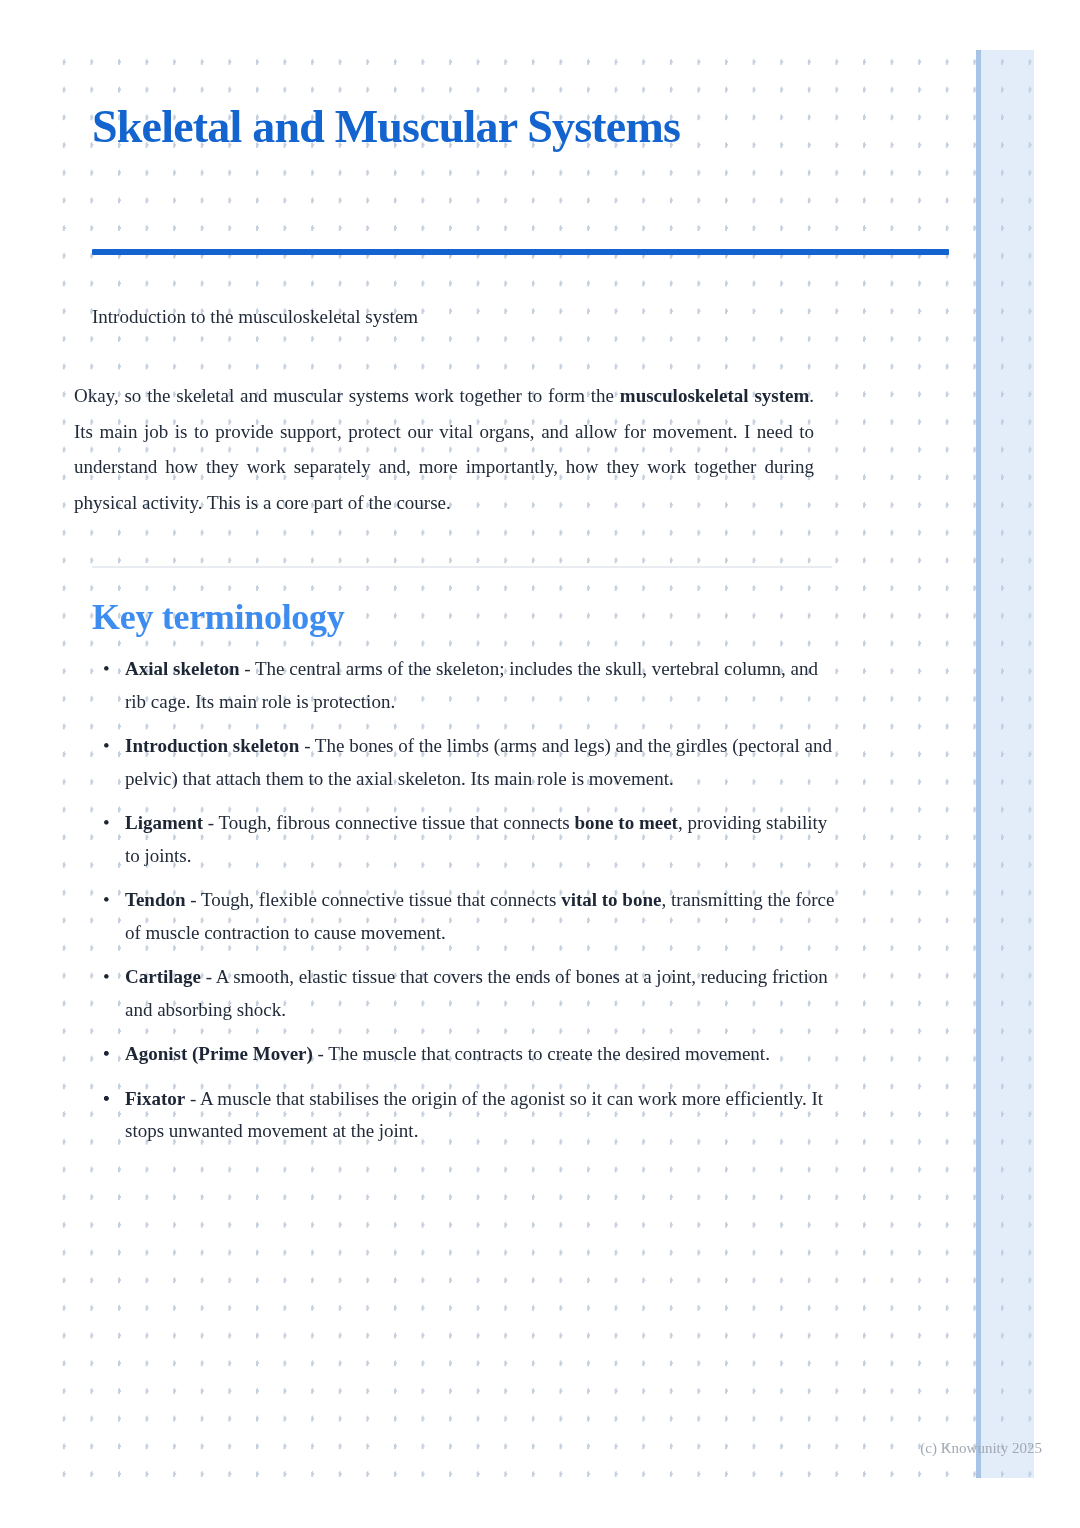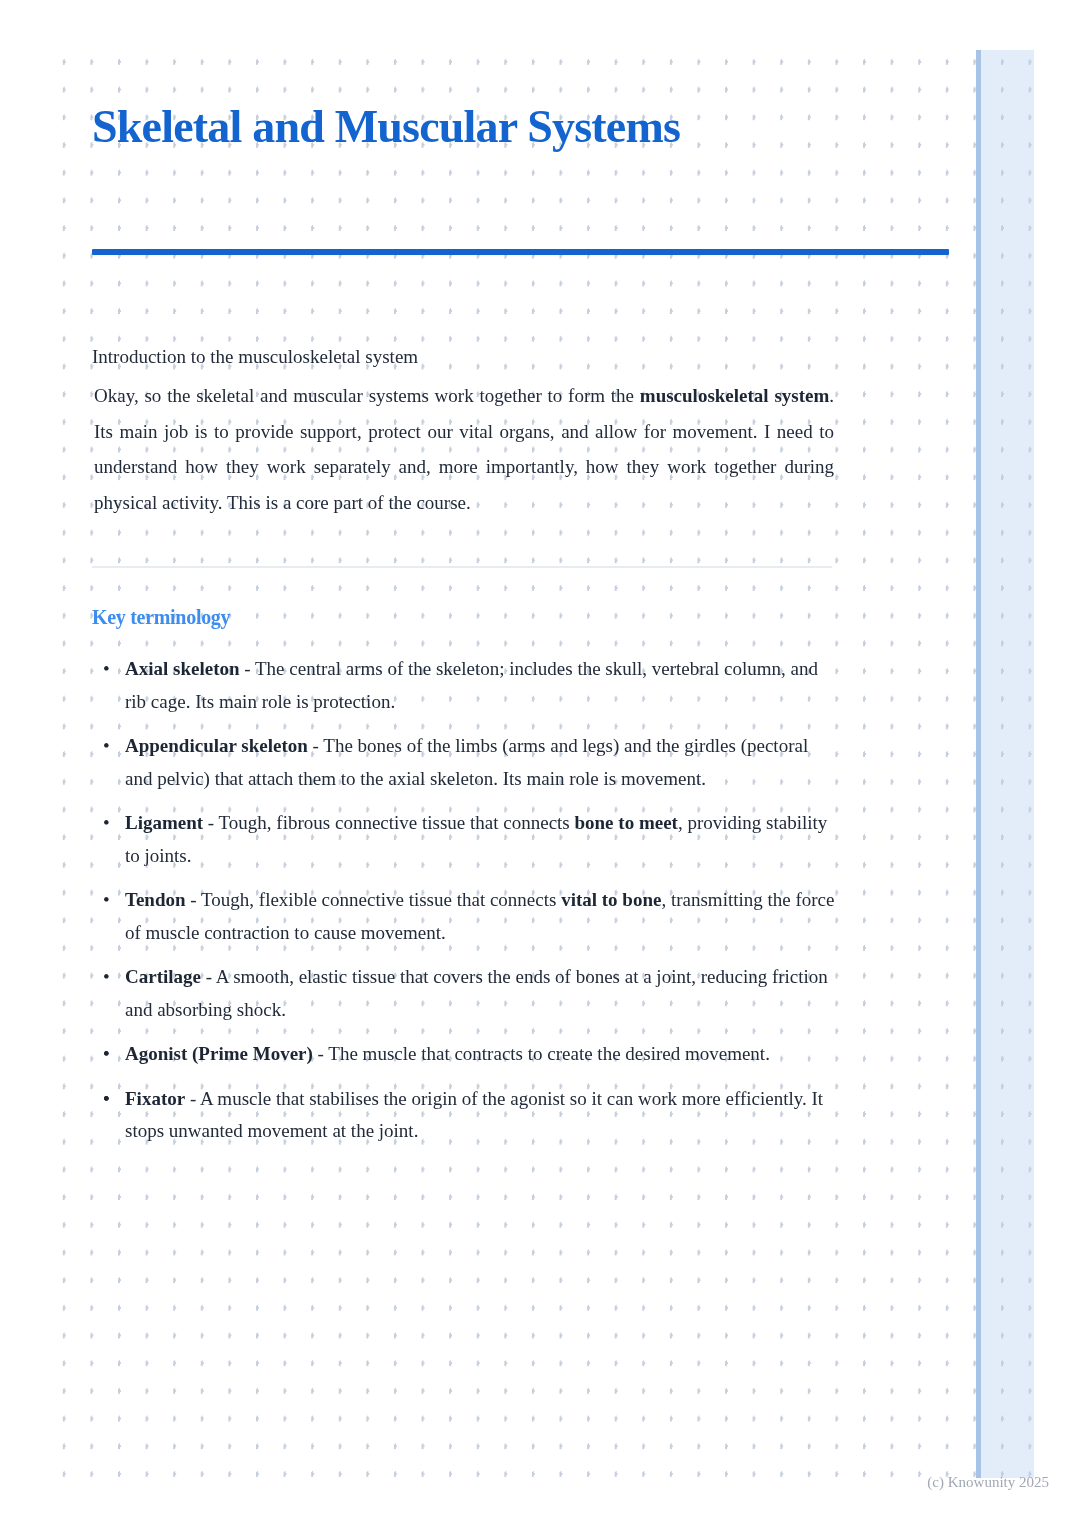--- a/index.html
+++ b/index.html
@@ -73,47 +73,46 @@
     border-radius: 1px;
   }
   .intro-label {
     position: absolute;
     top: 304px;
     left: 92px;
     width: 740px;
     font-size: 19px;
     line-height: 26px;
     color: #222b3a;
-    margin-top: 40px;
   }
   .intro-paragraph {
     position: absolute;
     top: 359px;
-    left: 94px;
+    left: 74px;
     width: 740px;
     font-size: 19px;
     line-height: 35.5px;
     text-align: justify;
     color: #222b3a;
   }
   .intro-paragraph b, .term-list b { font-weight: 700; color: #1d2635; }
   .section-divider {
     position: absolute;
     top: 566px;
     left: 92px;
     width: 740px;
     height: 2px;
     background: #e8ecf1;
   }
   .section-heading {
     position: absolute;
     top: 601px;
     left: 92px;
     margin: 0;
-    font-size: 20px;
+    font-size: 36px;
     line-height: 32px;
     font-weight: 700;
     letter-spacing: -0.3px;
     color: #3d8cf0;
   }
   .term-list {
     position: absolute;
     top: 653px;
     left: 92px;
     width: 745px;
@@ -132,25 +131,24 @@
   .term-list li .bullet {
     position: absolute;
     left: 11px;
     top: 0;
     color: #1d2635;
     font-size: 19px;
   }
   .page-footer {
     position: absolute;
     top: 1440px;
-    right: 52px;
+    right: 59px;
     font-size: 15px;
     color: #a2a8b3;
     z-index: 5;
-    margin-top: 34px;
   }
 </style>
 </head>
 <body>
 
 <div class="page">
   <div class="dot-grid"></div>
   <div class="side-line"></div>
   <div class="side-panel"></div>
 
@@ -166,21 +164,21 @@
     <h2 class="section-heading">Key terminology</h2>
 
     <ul class="term-list">
   <li>
     <span class="bullet">•</span>
     <span class="term-text"><b>Axial skeleton</b><span> - The central arms of the skeleton; includes the skull, vertebral column, and rib cage. Its main role is protection.</span></span>
   </li>
 
   <li>
     <span class="bullet">•</span>
-    <span class="term-text"><b>Appendicular skeleton</b><span> - The bones of the limbs (arms and legs) and the girdles (pectoral and pelvic) that attach them to the axial skeleton. Its main role is movement.</span></span>
+    <span class="term-text"><b>Introduction skeleton</b><span> - The bones of the limbs (arms and legs) and the girdles (pectoral and pelvic) that attach them to the axial skeleton. Its main role is movement.</span></span>
   </li>
 
   <li>
     <span class="bullet">•</span>
     <span class="term-text"><b>Ligament</b><span> - Tough, fibrous connective tissue that connects </span><b>bone to meet</b><span>, providing stability to joints.</span></span>
   </li>
 
   <li>
     <span class="bullet">•</span>
     <span class="term-text"><b>Tendon</b><span> - Tough, flexible connective tissue that connects </span><b>vital to bone</b><span>, transmitting the force of muscle contraction to cause movement.</span></span>

